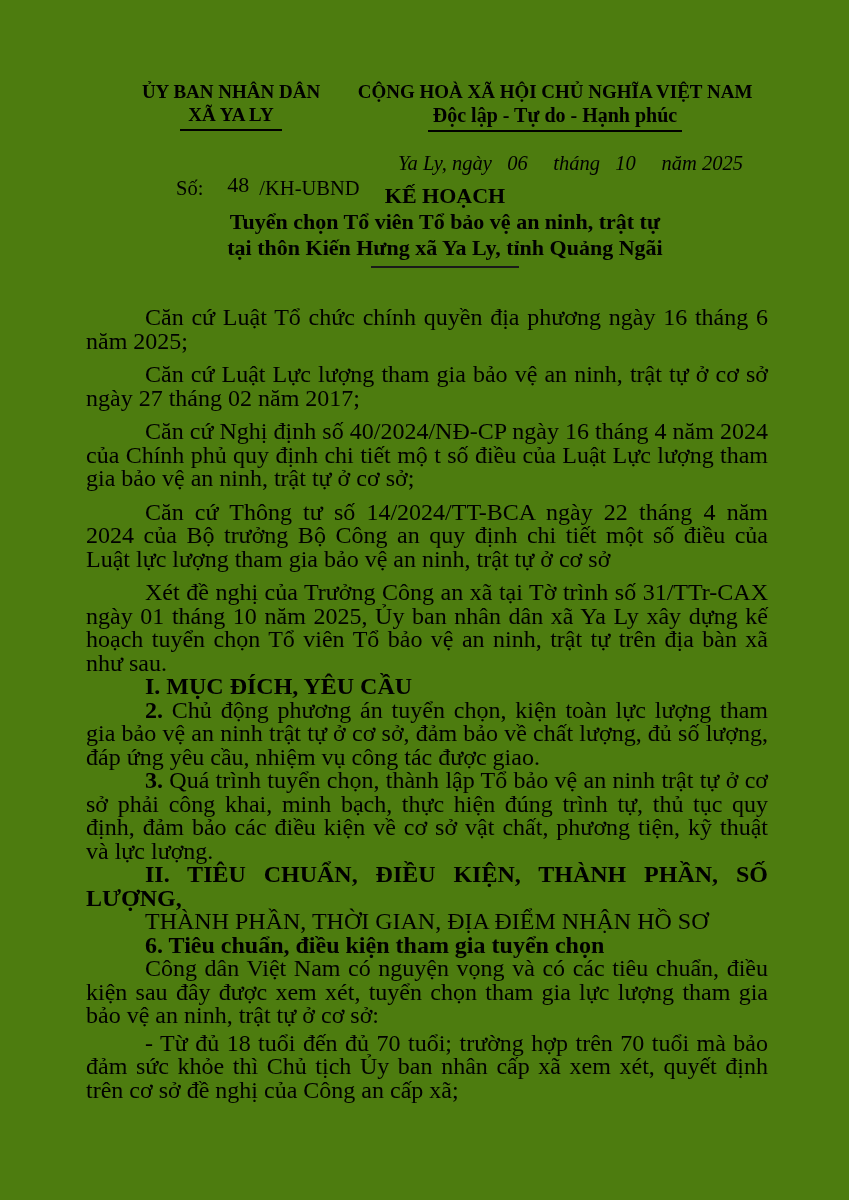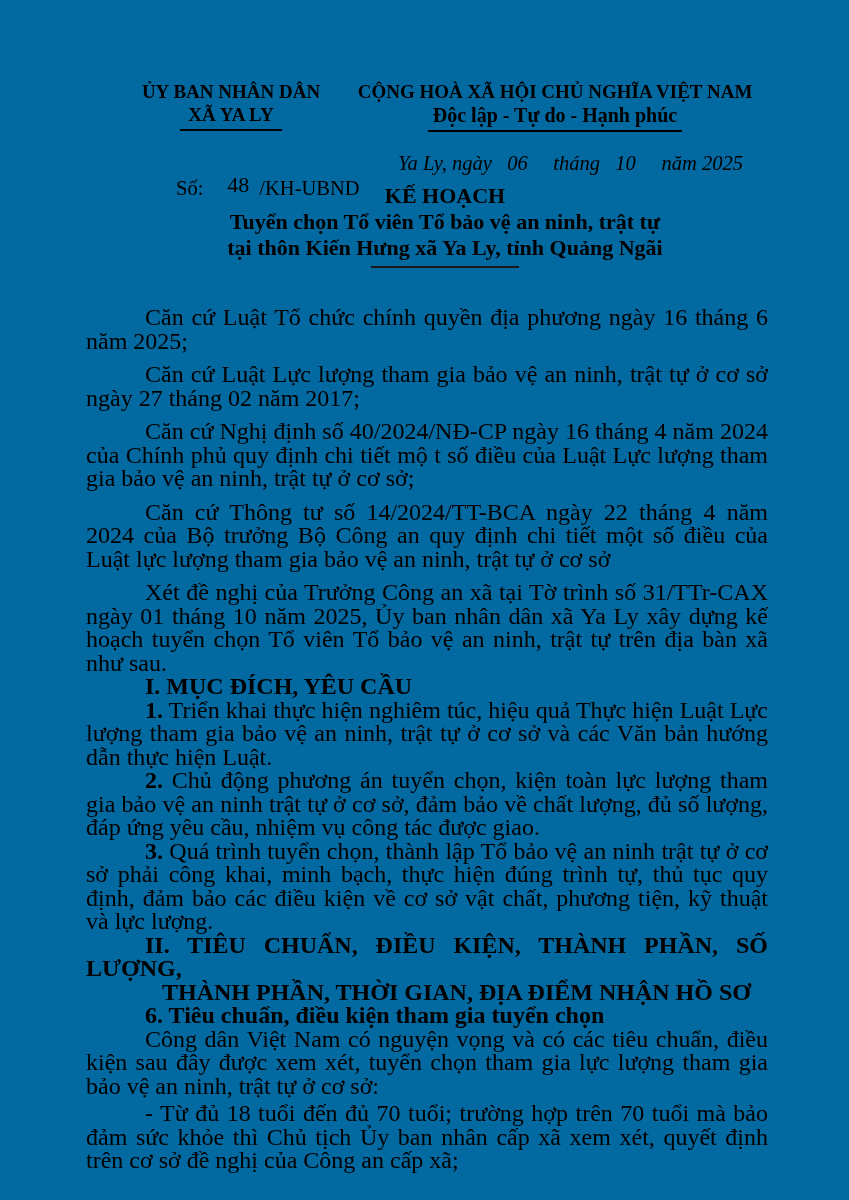--- a/index.html
+++ b/index.html
@@ -1,21 +1,21 @@
 <!DOCTYPE html>
 <html><head>
 <meta charset="utf-8">
 <style>
   html,body{margin:0;padding:0;}
   body{
     width:849px;height:1200px;background:#ffffff;color:#000;
     font-family:"Liberation Serif","DejaVu Serif",serif;
     -webkit-font-smoothing:antialiased;
   }
-  .page{position:relative;width:849px;height:1200px;overflow:hidden;background:#0369a1;}
+  .page{position:relative;width:849px;height:1200px;overflow:hidden;background:#4d7c0f;}
   .content{padding:80px 81px 0 86px;}
 
   
   .hdr{display:flex;align-items:flex-start;}
   .hdr-left{width:240px;margin-left:25px;text-align:center;}
   .hdr-right{width:400px;margin-left:4px;text-align:center;}
   .hdr-line{font-weight:bold;font-size:19px;line-height:24px;white-space:nowrap;}
   .hdr-u{display:inline-block;font-weight:bold;border-bottom:2px solid #000;}
   .org-sub{font-size:19px;line-height:22px;padding:0 8px 3px;}
   .motto{font-size:20px;line-height:22px;padding:0 5px 4px;}
@@ -32,21 +32,21 @@
   .title-sep{width:148px;border:0;border-bottom:2px solid #1a1a1a;margin:5px auto 0;height:0;}
 
   
   .doc-body{margin-top:38px;font-size:24px;line-height:23.5px;text-align:justify;}
   .doc-body p{margin:0;text-indent:59px;}
   p.cite{margin-bottom:10px;}
   p.cite-last{margin-bottom:0;}
   .b{font-weight:bold;}
   .h-sec{font-weight:bold;text-align:left;text-indent:59px;margin:0;}
   .h-sec2-l1{font-weight:bold;text-indent:59px;text-align:justify;text-align-last:justify;margin:0;}
-  .h-sec2-l2{font-weight:bold;text-indent:0;text-align:center;margin:0;}
+  .h-sec2-l2{font-weight:normal;text-indent:0;text-align:left;margin:0;}
   .h-sub{font-weight:bold;text-align:left;text-indent:59px;margin:0 0 11px 0;}
   .p-dash{margin-top:4px !important;}
 </style>
 </head>
 <body>
 
 <div class="page">
   <div class="content">
 
     <div class="hdr">
@@ -80,21 +80,20 @@
 
     <div class="doc-body">
       <p class="cite">Căn cứ Luật Tổ chức chính quyền địa phương ngày 16 tháng 6 năm 2025;</p>
       <p class="cite">Căn cứ Luật Lực lượng tham gia bảo vệ an ninh, trật tự ở cơ sở ngày 27 tháng 02 năm 2017;</p>
       <p class="cite">Căn cứ Nghị định số 40/2024/NĐ-CP ngày 16 tháng 4 năm 2024 của Chính phủ quy định chi tiết mộ t số điều của Luật Lực lượng tham gia bảo vệ an ninh, trật tự ở cơ sở;</p>
       <p class="cite">Căn cứ Thông tư số 14/2024/TT-BCA ngày 22 tháng 4 năm 2024 của Bộ trưởng Bộ Công an quy định chi tiết một số điều của Luật lực lượng tham gia bảo vệ an ninh, trật tự ở cơ sở</p>
       <p class="cite cite-last">Xét đề nghị của Trưởng Công an xã tại Tờ trình số 31/TTr-CAX ngày 01 tháng 10 năm 2025, Ủy ban nhân dân xã Ya Ly xây dựng kế hoạch tuyển chọn Tổ viên Tổ bảo vệ an ninh, trật tự trên địa bàn xã như sau.</p>
 
       <p class="h-sec">I. MỤC ĐÍCH, YÊU CẦU</p>
 
-      <p><span class="b">1.</span><span> Triển khai thực hiện nghiêm túc, hiệu quả Thực hiện Luật Lực lượng tham gia bảo vệ an ninh, trật tự ở cơ sở và các Văn bản hướng dẫn thực hiện Luật.</span></p>
       <p><span class="b">2.</span><span> Chủ động phương án tuyển chọn, kiện toàn lực lượng tham gia bảo vệ an ninh trật tự ở cơ sở, đảm bảo về chất lượng, đủ số lượng, đáp ứng yêu cầu, nhiệm vụ công tác được giao.</span></p>
       <p><span class="b">3.</span><span> Quá trình tuyển chọn, thành lập Tổ bảo vệ an ninh trật tự ở cơ sở phải công khai, minh bạch, thực hiện đúng trình tự, thủ tục quy định, đảm bảo các điều kiện về cơ sở vật chất, phương tiện, kỹ thuật và lực lượng.</span></p>
 
       <p class="h-sec2-l1">II. TIÊU CHUẨN, ĐIỀU KIỆN, THÀNH PHẦN, SỐ LƯỢNG,</p>
       <p class="h-sec2-l2">THÀNH PHẦN, THỜI GIAN, ĐỊA ĐIỂM NHẬN HỒ SƠ</p>
 
       <p class="h-sub">6. Tiêu chuẩn, điều kiện tham gia tuyển chọn</p>
 
       <p>Công dân Việt Nam có nguyện vọng và có các tiêu chuẩn, điều kiện sau đây được xem xét, tuyển chọn tham gia lực lượng tham gia bảo vệ an ninh, trật tự ở cơ sở:</p>
       <p class="p-dash">- Từ đủ 18 tuổi đến đủ 70 tuổi; trường hợp trên 70 tuổi mà bảo đảm sức khỏe thì Chủ tịch Ủy ban nhân cấp xã xem xét, quyết định trên cơ sở đề nghị của Công an cấp xã;</p>

